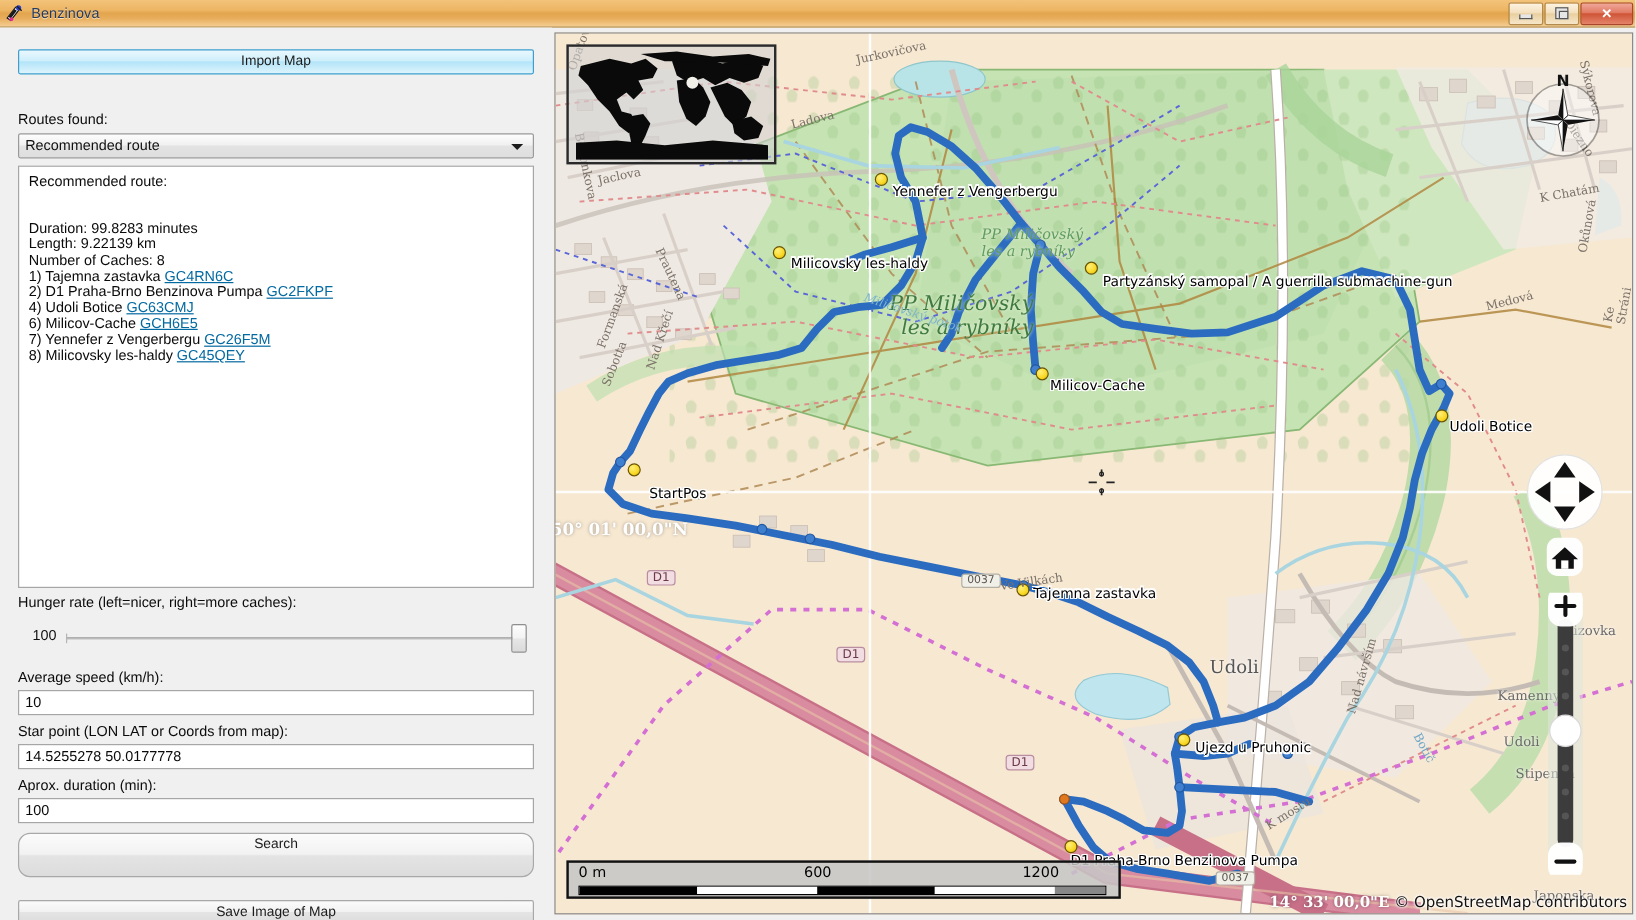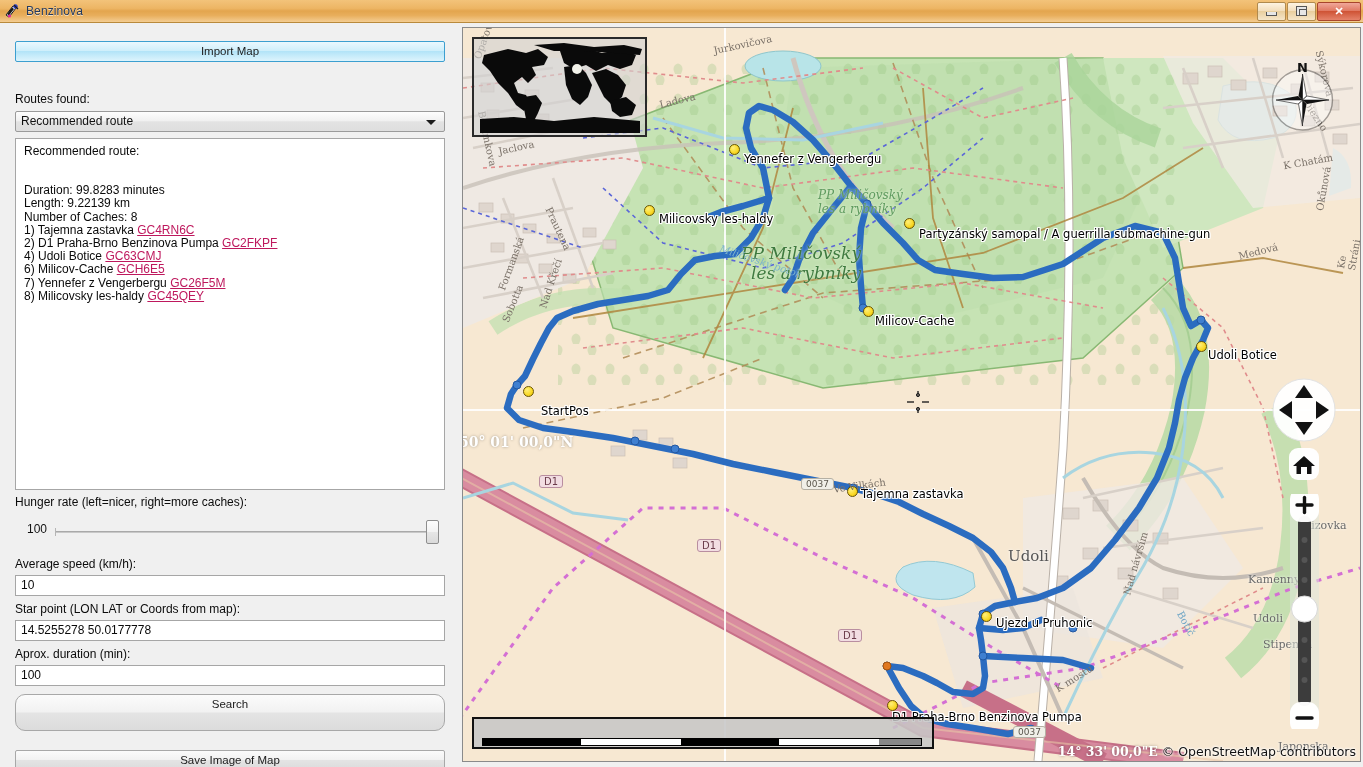--- a/index.html
+++ b/index.html
@@ -82,21 +82,21 @@
     border-top: 5px solid #1c1c1c;
   }
   #routebox {
     position: absolute; left: 15px; top: 115px; width: 430px; height: 352px;
     background: #fff; border: 1px solid #a6a6a6;
     padding: 6px 8px; overflow: hidden;
     font-size: 12px; color: #0a0a0a; line-height: 13.2px;
   }
   #routebox .rb-title { margin-bottom: 26px; }
   #routebox .rb-line { white-space: nowrap; }
-  #routebox a { color: #be185d; text-decoration: underline; cursor: pointer; }
+  #routebox a { color: #0369a1; text-decoration: underline; cursor: pointer; }
 
   #lbl-hunger { left: 15px; top: 472px; }
   #slider-wrap { position: absolute; left: 15px; top: 495px; width: 430px; height: 26px; }
   #slider-val { position: absolute; left: 12px; top: 4px; font-size: 12px; color: #111; }
   #slider-track {
     position: absolute; left: 40px; top: 13px; width: 382px; height: 2px;
     background: #c8c8c8; border-top: 1px solid #a9a9a9;
   }
   #slider-track:before {
     content:""; position: absolute; left: 0; top: -4px; width: 1px; height: 8px; background:#b5b5b5;
@@ -648,20 +648,25 @@
         <g stroke="#111" stroke-width="3.4" stroke-linecap="round">
           <line x1="8" y1="11" x2="23" y2="11"></line>
           <line x1="15.5" y1="3.5" x2="15.5" y2="18.5"></line>
           <line x1="8" y1="224" x2="23" y2="224"></line>
         </g>
         <circle cx="15.5" cy="115" r="13" fill="#ffffff" stroke="#d8d8d8"></circle>
       </svg>
     </div>
 
     <div id="scalebar">
+      <div class="sb-nums">
+        <span style="left:8px;">0 m</span>
+        <span style="left:196px;">600</span>
+        <span style="left:378px;">1200</span>
+      </div>
       <div id="sbar-bar">
         <i style="width:98px;background:#000;"></i>
         <i style="width:100px;background:#fff;"></i>
         <i style="width:98px;background:#000;"></i>
         <i style="width:100px;background:#fff;"></i>
         <i style="flex:1 1 auto;background:#888;"></i>
       </div>
     </div>
 
     <div id="attrib">

